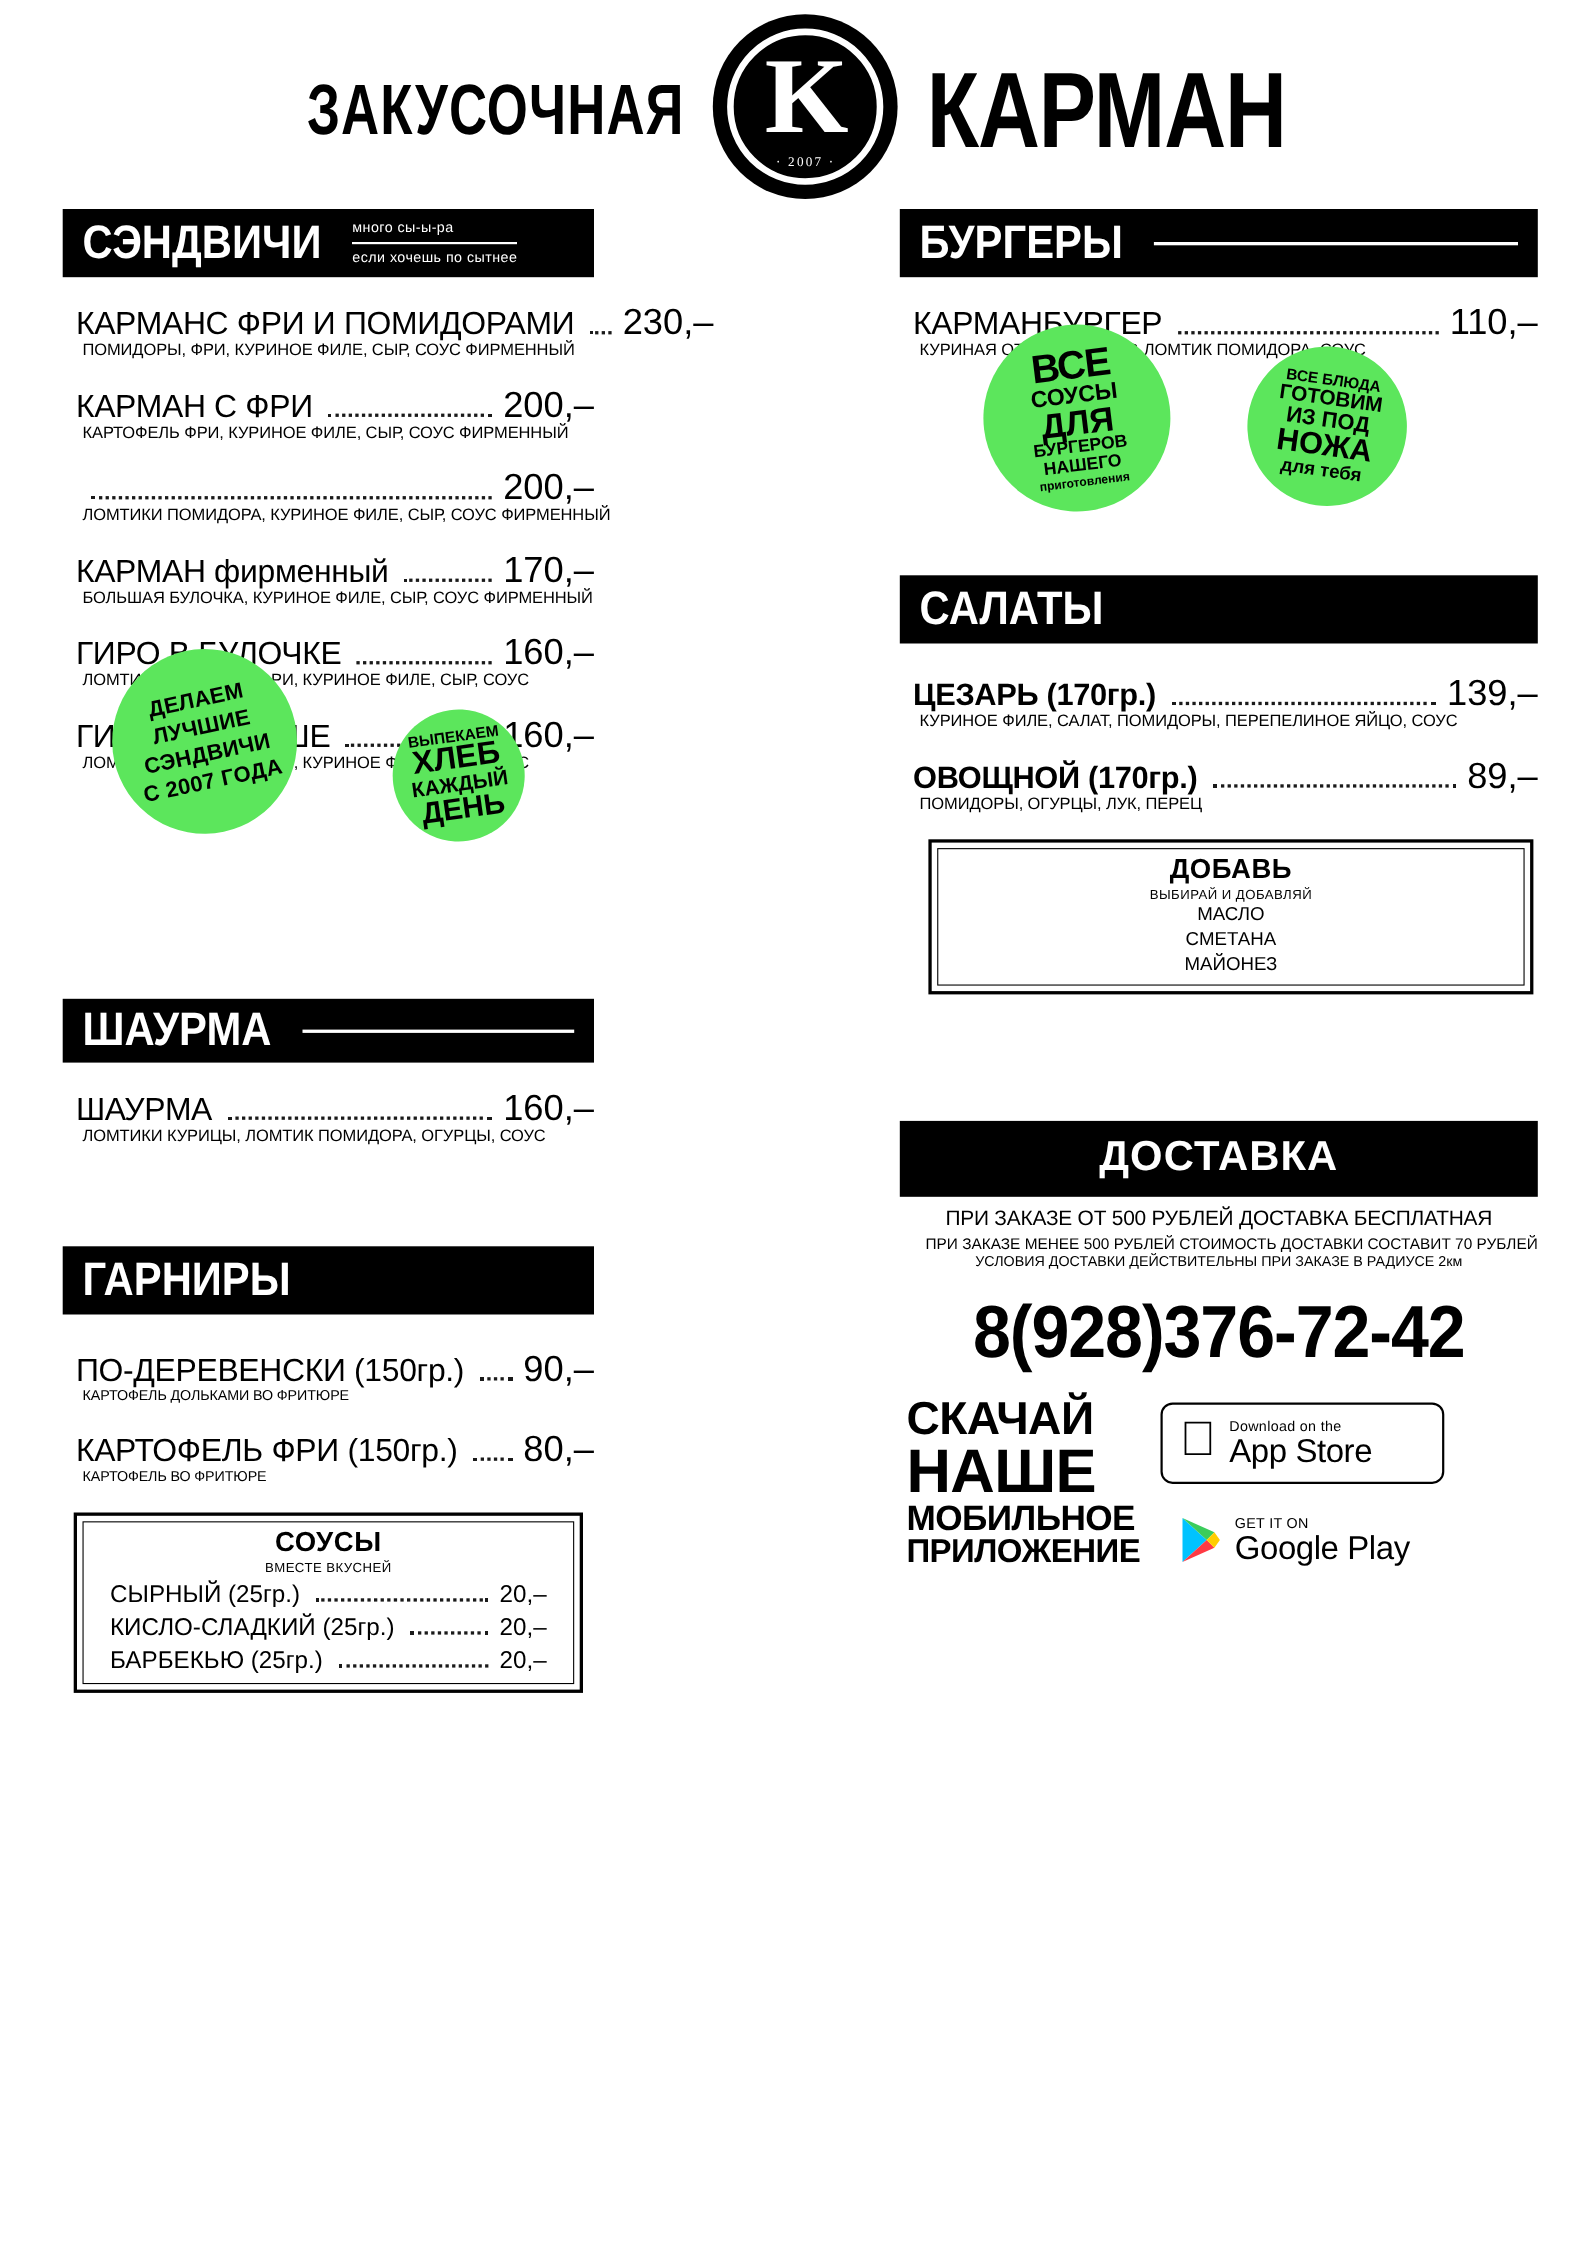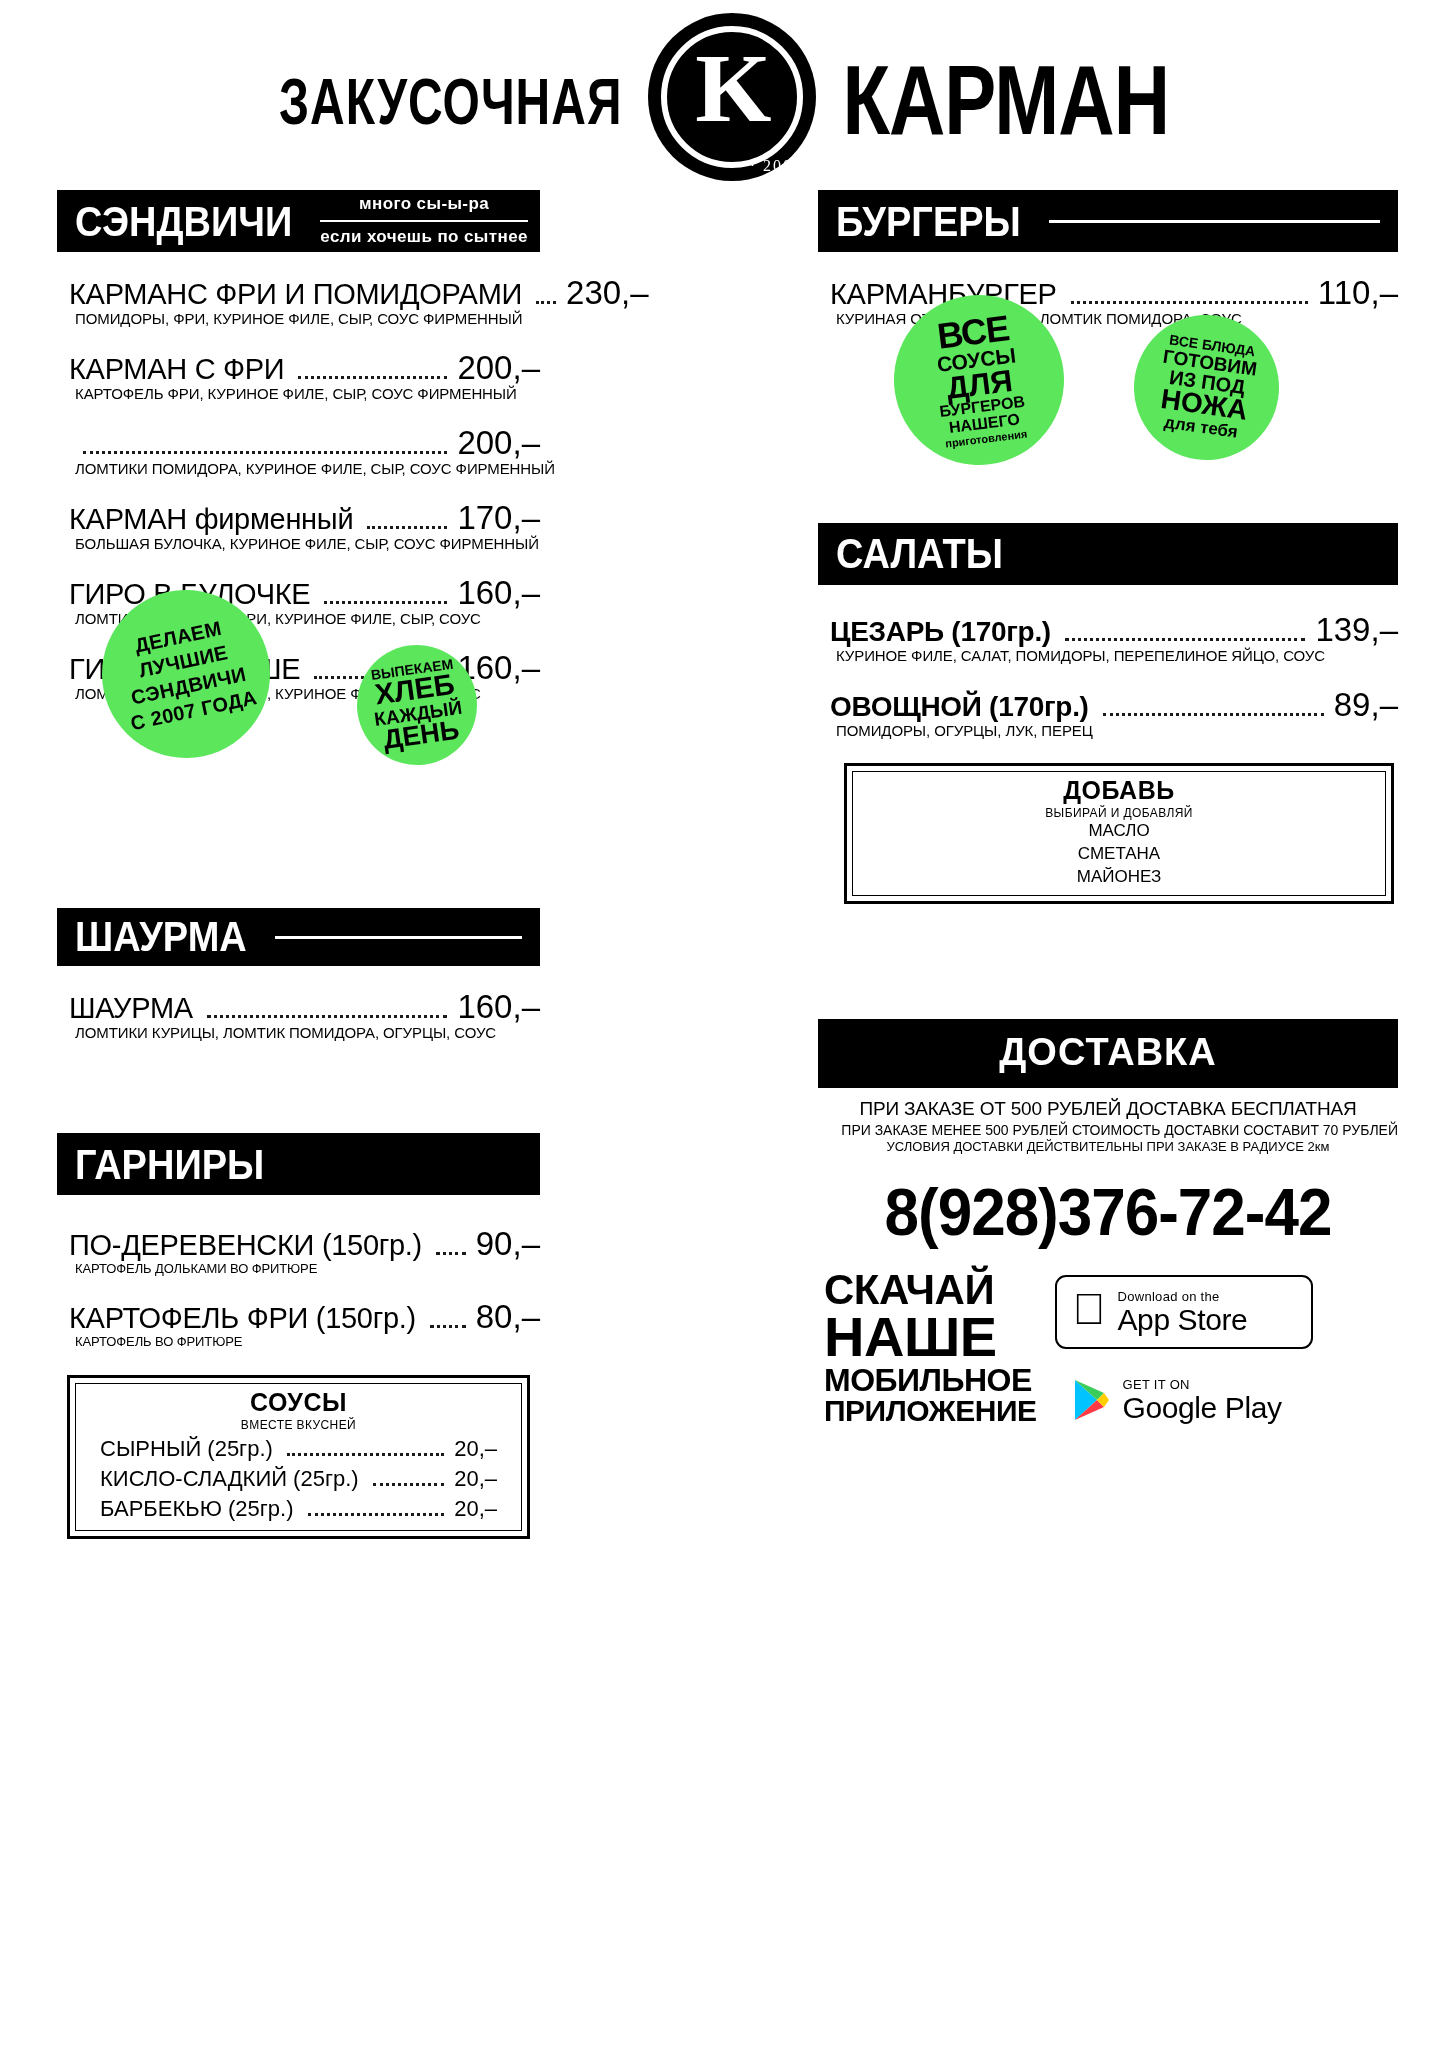--- a/index.html
+++ b/index.html
@@ -57,24 +57,24 @@
     text-align: center;
     color: #fff;
     font-family: "Liberation Serif", serif;
     font-weight: bold;
     font-size: 98px;
     line-height: 1;
     letter-spacing: -2px;
   }
   .logo-year {
     position: absolute;
-    left: 0; right: 0; bottom: 6px;
-    text-align: right;
+    left: 0; right: 0; bottom: 26px;
+    text-align: center;
     color: #fff;
-    font-size: 16px;
+    font-size: 12px;
     letter-spacing: 2px;
     font-family: "Liberation Serif", serif;
   }
 
   
   .columns { position: relative; }
   .col-left  { position: absolute; left: 57px;  top: 0; width: 483px; }
   .col-right { position: absolute; left: 818px; top: 0; width: 580px; }
   .columns { margin-top: 5px; height: 1450px; }
 
@@ -96,23 +96,23 @@
   }
   .bar-rule {
     flex: 1 1 auto;
     height: 3px;
     background: #fff;
     margin: 0 0 0 28px;
     align-self: center;
   }
   .bar-note {
     margin-left: 28px;
-    text-align: center;
-    font-size: 17px;
-    font-weight: bold;
+    text-align: left;
+    font-size: 13px;
+    font-weight: normal;
     line-height: 1.45;
     letter-spacing: 0.4px;
     white-space: nowrap;
   }
   .bar-note .rule-line {
     height: 2px; background: #fff; margin: 3px 0;
   }
 
   
   .item { margin-top: 22px; }

